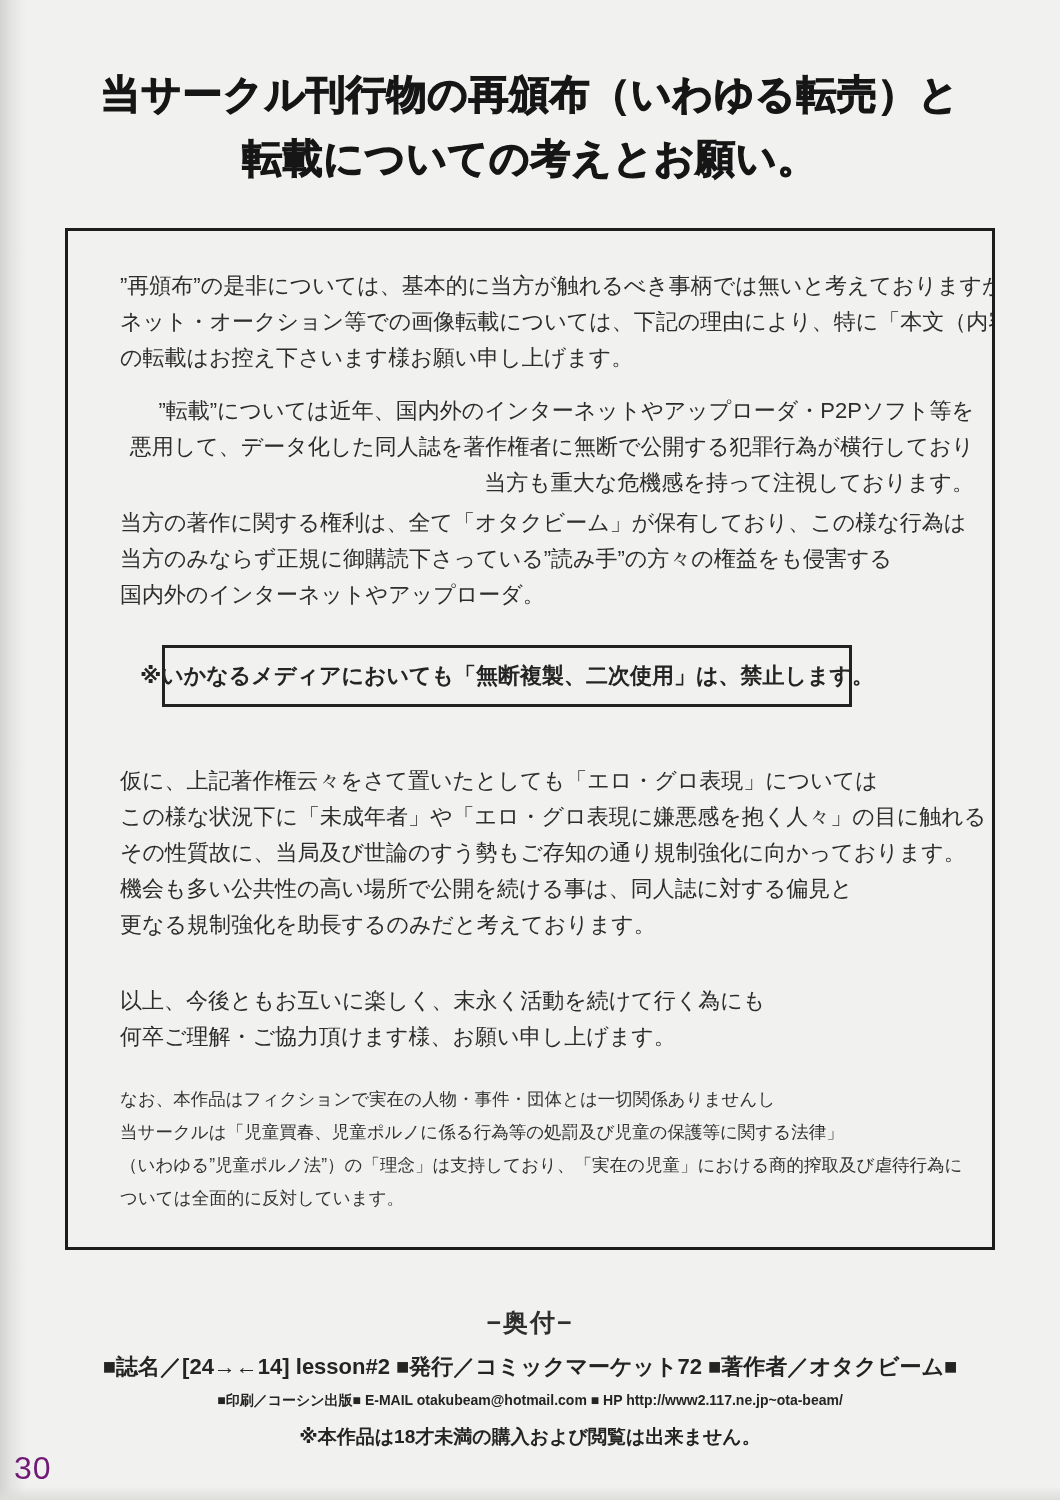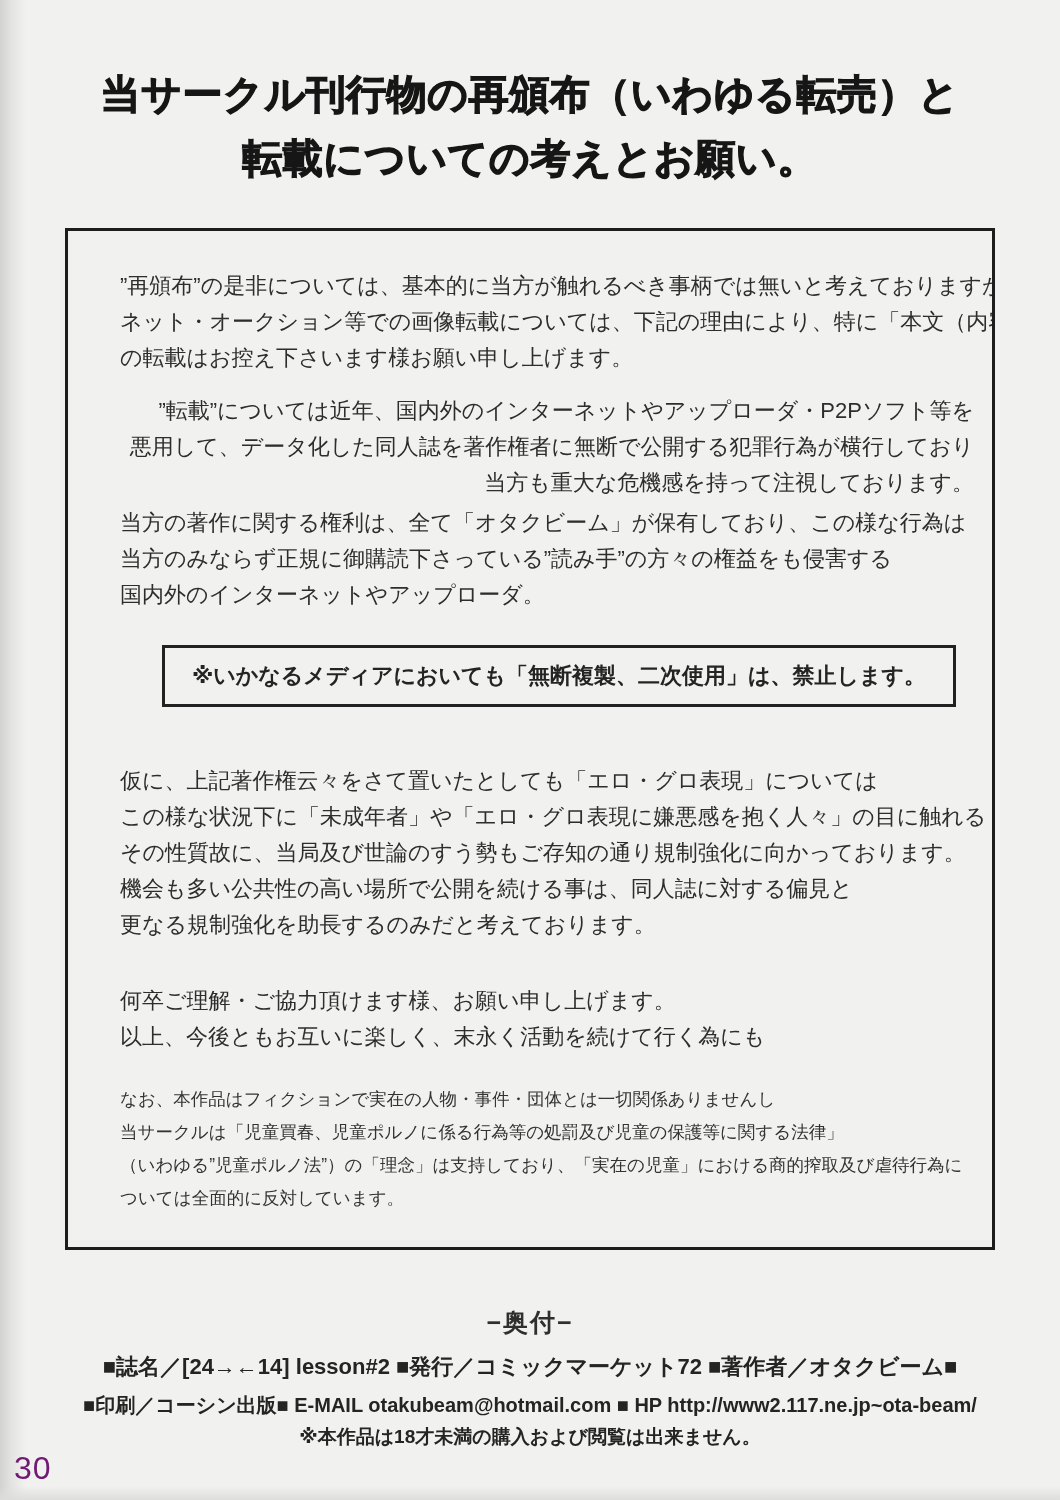--- a/index.html
+++ b/index.html
@@ -34,21 +34,21 @@
     border: 3px solid #1d1d1d;
     padding: 37px 18px 0 52px;
     overflow: hidden;
   }
   .para { font-size: 22px; line-height: 36px; font-weight: 500; color: #2d2d2d; }
   .para .line { display: block; white-space: nowrap; }
   .m-p2 { margin-top: 17px; text-align: right; }
   .m-p3 { margin-top: 4px; }
   .warning-box {
     margin-top: 32px; margin-left: 42px;
-    width: 794px; height: 62px;
+    width: 690px; height: 62px;
     border: 3px solid #222222;
     display: flex; align-items: center; justify-content: center;
     font-size: 22px; font-weight: 600; color: #242424;
     white-space: nowrap;
   }
   .m-p4 { margin-top: 56px; }
   .m-p5 { margin-top: 40px; }
   .disclaimer {
     margin-top: 28px;
     font-size: 17.5px; line-height: 33px; font-weight: 500; color: #333333;
@@ -59,21 +59,21 @@
     text-align: center; font-size: 25px; font-weight: 600; color: #2f2f2f;
     letter-spacing: 2px;
   }
   .colophon-line1 {
     position: absolute; top: 1352px; left: 0; right: 0;
     text-align: center; font-size: 22px; font-weight: 600; color: #242424;
     white-space: nowrap;
   }
   .colophon-line2 {
     position: absolute; top: 1392px; left: 0; right: 0;
-    text-align: center; font-size: 20px; font-weight: 600; color: #242424;
+    text-align: center; font-size: 14px; font-weight: 600; color: #242424;
     white-space: nowrap;
   }
   .colophon-line3 {
     position: absolute; top: 1424px; left: 0; right: 0;
     text-align: center; font-size: 19px; font-weight: 600; color: #242424;
   }
   .page-number {
     position: absolute; left: 14px; top: 1450px;
     font-size: 32px; font-weight: 400; color: #701a75;
     letter-spacing: 1px;
@@ -116,22 +116,22 @@
 
   <p class="para m-p4">
     <span class="line">仮に、上記著作権云々をさて置いたとしても「エロ・グロ表現」については</span>
     <span class="line">この様な状況下に「未成年者」や「エロ・グロ表現に嫌悪感を抱く人々」の目に触れる</span>
     <span class="line">その性質故に、当局及び世論のすう勢もご存知の通り規制強化に向かっております。</span>
     <span class="line">機会も多い公共性の高い場所で公開を続ける事は、同人誌に対する偏見と</span>
     <span class="line">更なる規制強化を助長するのみだと考えております。</span>
   </p>
 
   <p class="para m-p5">
+    <span class="line">以上、今後ともお互いに楽しく、末永く活動を続けて行く為にも</span>
     <span class="line">何卒ご理解・ご協力頂けます様、お願い申し上げます。</span>
-    <span class="line">以上、今後ともお互いに楽しく、末永く活動を続けて行く為にも</span>
   </p>
 
   <p class="disclaimer">
     <span class="line">なお、本作品はフィクションで実在の人物・事件・団体とは一切関係ありませんし</span>
     <span class="line">当サークルは「児童買春、児童ポルノに係る行為等の処罰及び児童の保護等に関する法律」</span>
     <span class="line">（いわゆる”児童ポルノ法”）の「理念」は支持しており、「実在の児童」における商的搾取及び虐待行為に</span>
     <span class="line">ついては全面的に反対しています。</span>
   </p>
 
 </div>

